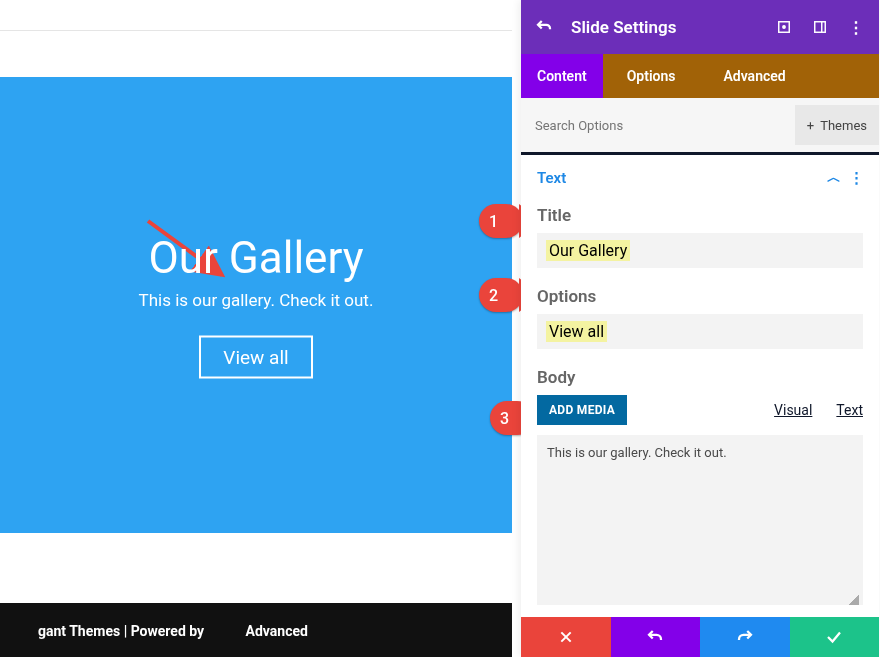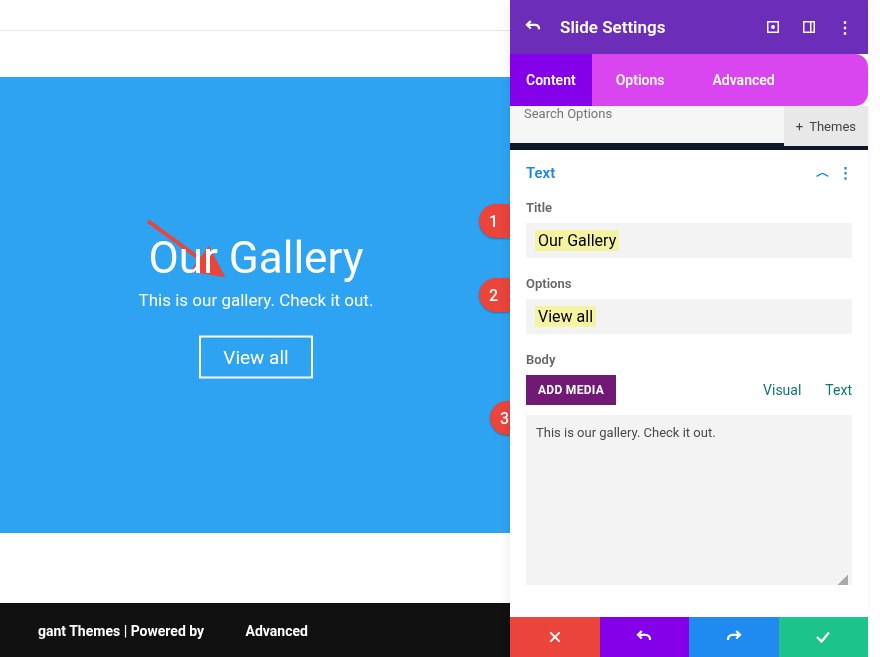--- a/index.html
+++ b/index.html
@@ -14,47 +14,47 @@
 
     .footer { position: absolute; left: 0; top: 572px; width: 512px; height: 85px; background: #111; color: #fff; padding: 20px 0 0 0; font-size: 14px; font-weight: 600; }
     .footer span { font-weight: 700; }
     .footer b { font-weight: 700; padding-left: 38px; }
 
     .arrow { position: absolute; pointer-events: none; }
 
     .callout { position: absolute; width: 44px; height: 34px; background: #ea443b; border-radius: 22px 22px 22px 22px / 22px 22px 22px 22px; display: flex; align-items: center; justify-content: flex-start; padding-left: 10px; color: #fff; font-size: 16px; font-weight: 500; box-shadow: 0 1px 2px rgba(0,0,0,.3); }
     .callout::after { content: ""; position: absolute; right: -18px; top: 50%; transform: translateY(-50%); border-left: 22px solid #ea443b; border-top: 17px solid transparent; border-bottom: 17px solid transparent; }
 
-    .panel { position: absolute; right: 12px; top: 0; width: 358px; height: 657px; background: #fff; box-shadow: -2px 0 8px rgba(0,0,0,.07); display: flex; flex-direction: column; }
+    .panel { position: absolute; right: 1px; top: 0; width: 358px; height: 657px; background: #fff; box-shadow: -2px 0 8px rgba(0,0,0,.07); display: flex; flex-direction: column; }
     .panel-header { background: #6c2eb9; color: #fff; height: 54px; display: flex; align-items: center; padding: 0 14px; gap: 18px; }
     .panel-title { font-size: 17px; font-weight: 600; flex: 1; }
     .hicon { width: 18px; height: 18px; display: inline-flex; align-items: center; justify-content: center; color: #fff; }
 
-    .tabs { display: flex; background: #d946ef; height: 52px; border-radius: 13px; }
+    .tabs { display: flex; background: #a16207; height: 44px; }
     .tab { flex: 0 0 auto; padding: 0 16px; display: flex; align-items: center; font-size: 14px; font-weight: 600; color: #fff; }
     .tab.active { background: #8300e9; }
     .tab:nth-child(2) { margin-left: 8px; }
     .tab:nth-child(3) { margin-left: 16px; }
 
-    .search-row { display: flex; align-items: flex-start; background: #f6f6f6; height: 44px; border-bottom: 7px solid #0f172a; }
+    .search-row { display: flex; align-items: center; background: #f6f6f6; height: 57px; border-bottom: 3px solid #0f172a; }
     .search-row input { flex: 1; border: 0; background: transparent; padding: 0 14px; font-size: 13px; color: #888; outline: none; }
     .filter-btn { height: 40px; padding: 0 12px; background: #e8e8e8; font-size: 13px; color: #444; display: inline-flex; align-items: center; gap: 6px; }
 
     .body { flex: 1; overflow: auto; padding: 14px 16px; }
     .section-head { display: flex; align-items: center; color: #1e88e5; font-size: 15px; font-weight: 600; }
     .section-head .spacer { flex: 1; }
     .caret-up { color: #1e88e5; font-size: 14px; margin-right: 8px; }
     .dots { color: #1e88e5; font-weight: 700; letter-spacing: -1px; }
 
-    .field-label { font-size: 13px; color: #666; font-weight: 600; margin: 18px 0 8px; }
+    .field-label { font-size: 17px; color: #666; font-weight: 600; margin: 18px 0 8px; }
     .hl { background: #f4f3a1; display: inline-block; padding: 1px 3px; }
     .field-wrap { background: #f3f3f3; padding: 7px 9px; }
 
-    .add-media { background: #701a75; color: #fff; padding: 8px 12px; font-size: 12px; font-weight: 700; display: inline-block; letter-spacing: .3px; }
-    .editor-tabs { float: right; display: flex; gap: 24px; font-size: 14px; color: #0f766e; padding-top: 7px; }
+    .add-media { background: #0369a1; color: #fff; padding: 8px 12px; font-size: 12px; font-weight: 700; display: inline-block; letter-spacing: .3px; }
+    .editor-tabs { float: right; display: flex; gap: 24px; font-size: 14px; color: #0f172a; padding-top: 7px; text-decoration: underline; }
     .editor-tabs .etab { }
     .editor { margin-top: 10px; width: 100%; height: 170px; background: #f3f3f3; border: 0; padding: 10px; font-size: 13px; color: #4a4a4a; resize: none; outline: none; position: relative; }
     .editor-hl { position: absolute; background: #f4f3a1; padding: 2px 4px; font-size: 13px; color: #4a4a4a; pointer-events: none; }
     .editor-box { position: relative; }
 
     .resize-grip { position: absolute; right: 4px; bottom: 4px; width: 10px; height: 10px; background: linear-gradient(135deg, transparent 50%, #aaa 50%); }
 
     .actions { display: flex; height: 40px; }
     .actions button { flex: 1; border: 0; color: #fff; font-size: 16px; display: inline-flex; align-items: center; justify-content: center; }
     .act-cancel { background: #ea443b; }

